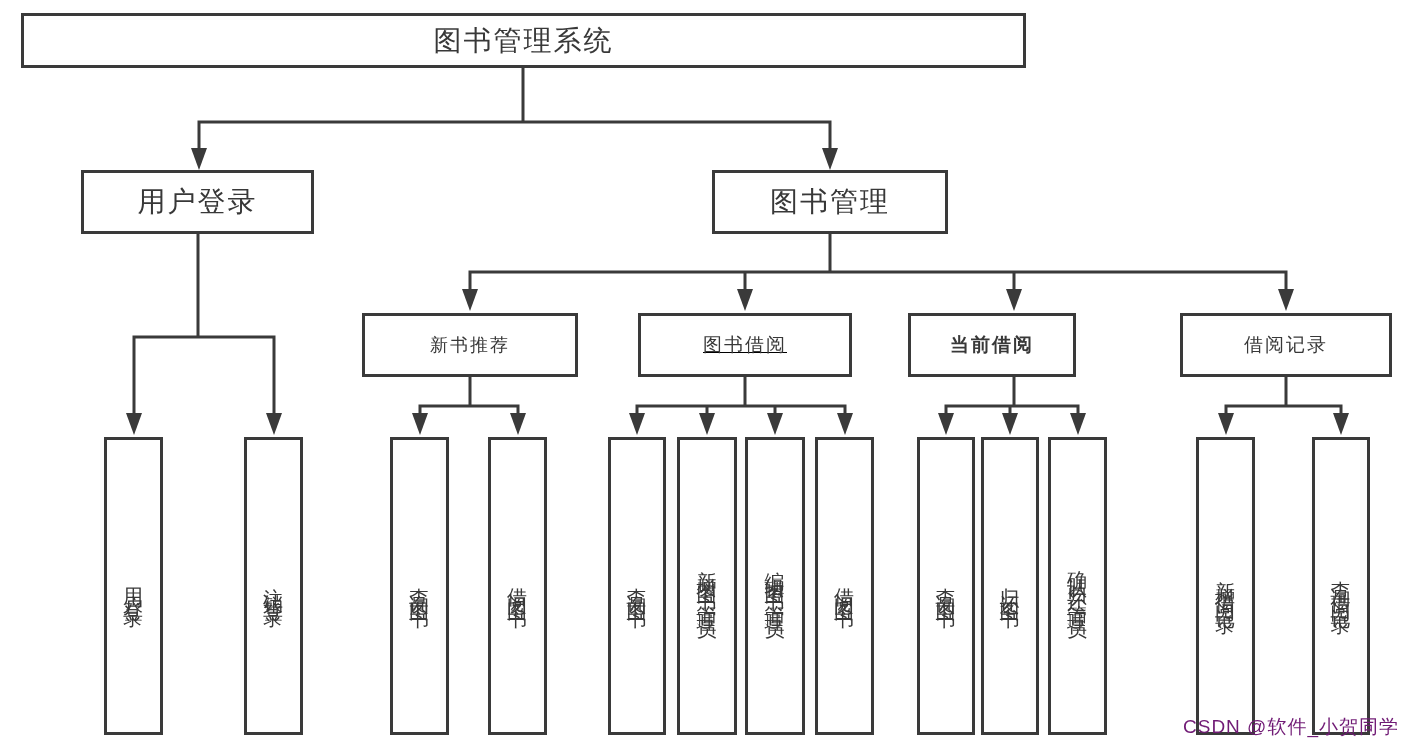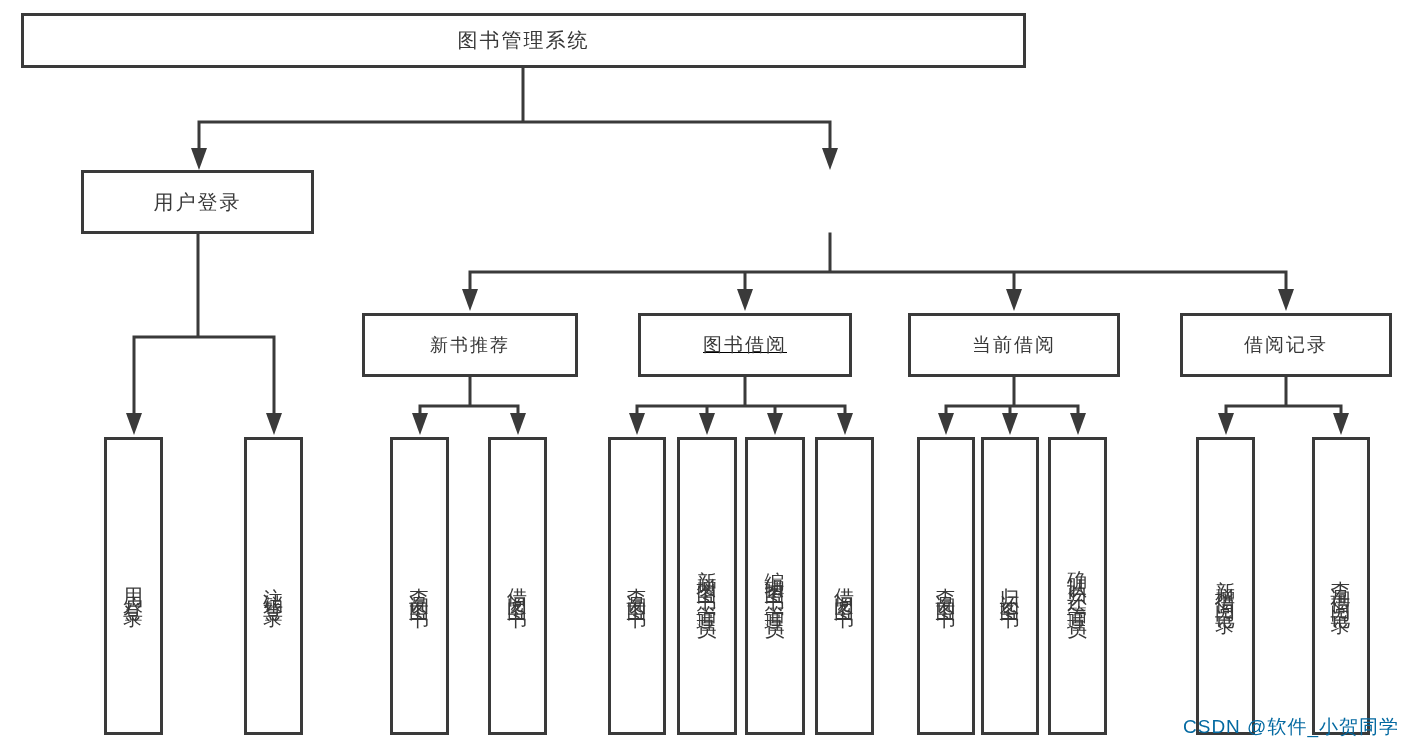--- a/index.html
+++ b/index.html
@@ -24,21 +24,21 @@
     box-sizing: border-box;
     background: #ffffff;
     border: 3px solid #3a3a3a;
     display: flex;
     align-items: center;
     justify-content: center;
     z-index: 2;
   }
   .hnode .lbl {
     color: #383838;
-    font-size: 20px;
+    font-size: 28px;
     letter-spacing: 2px;
     white-space: nowrap;
   }
   .vnode {
     position: absolute;
     box-sizing: border-box;
     top: 437px;
     height: 298px;
     background: #ffffff;
     border: 3px solid #3a3a3a;
@@ -54,21 +54,21 @@
     letter-spacing: 7px;
     line-height: 1;
     white-space: nowrap;
   }
   .watermark {
     position: absolute;
     left: 1183px;
     top: 714px;
     font-size: 19px;
     letter-spacing: 1px;
-    color: #0369a1;
+    color: #701a75;
     white-space: nowrap;
     z-index: 5;
   }
 </style>
 </head>
 <body>
 
 <div id="canvas">
 
   <svg id="connectors" viewBox="0 0 1405 747" xmlns="http://www.w3.org/2000/svg">
@@ -111,28 +111,31 @@
     </g>
   </svg>
 
   <div class="hnode" style="left:21px; top:13px; width:1005px; height:55px;">
     <span class="lbl">图书管理系统</span>
   </div>
 
   <div class="hnode" style="left:81px; top:170px; width:233px; height:64px;">
     <span class="lbl">用户登录</span>
   </div>
+  <div class="hnode" style="left:712px; top:170px; width:236px; height:64px;">
+    <span class="lbl">图书管理</span>
+  </div>
 
   <div class="hnode" style="left:362px; top:313px; width:216px; height:64px;">
     <span class="lbl" style="font-size:18px;">新书推荐</span>
   </div>
   <div class="hnode" style="left:638px; top:313px; width:214px; height:64px;text-decoration:underline;">
     <span class="lbl" style="font-size:19px;">图书借阅</span>
   </div>
-  <div class="hnode" style="left:908px; top:313px; width:212px; height:64px;">
+  <div class="hnode" style="left:908px; top:313px; width:168px; height:64px;font-weight:bold;">
     <span class="lbl" style="font-size:19px;">当前借阅</span>
   </div>
   <div class="hnode" style="left:1180px; top:313px; width:212px; height:64px;">
     <span class="lbl" style="font-size:19px;">借阅记录</span>
   </div>
 
   <div class="vnode" style="left:104px; width:59px;">
     <span class="lbl">用户登录</span>
   </div>
   <div class="vnode" style="left:244px; width:59px;">

